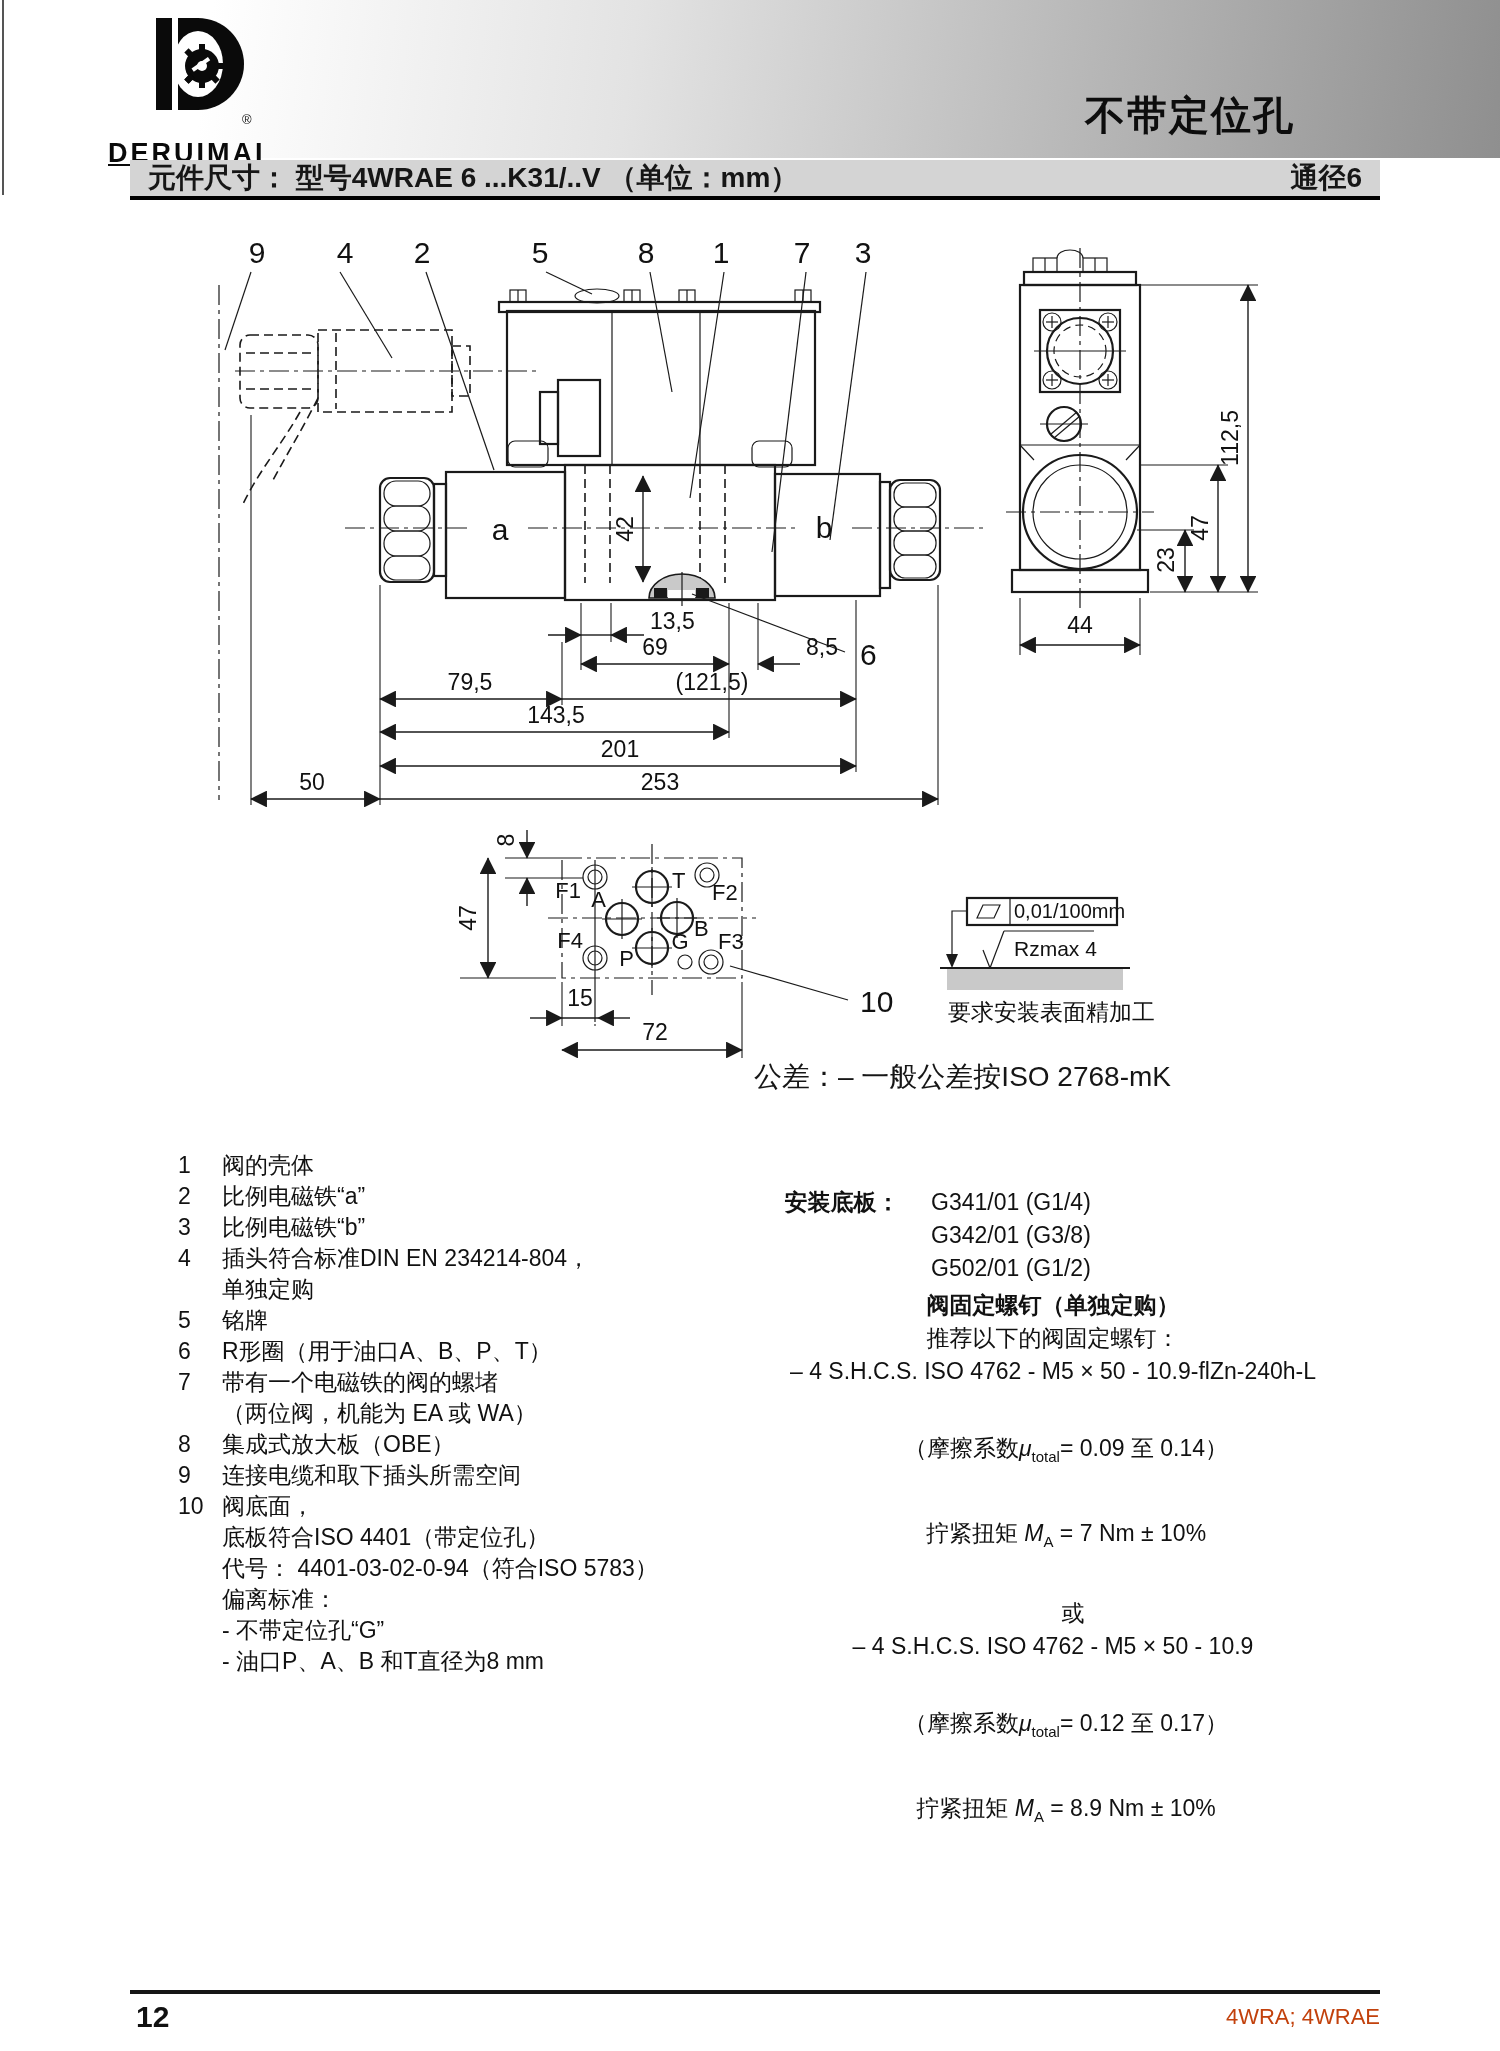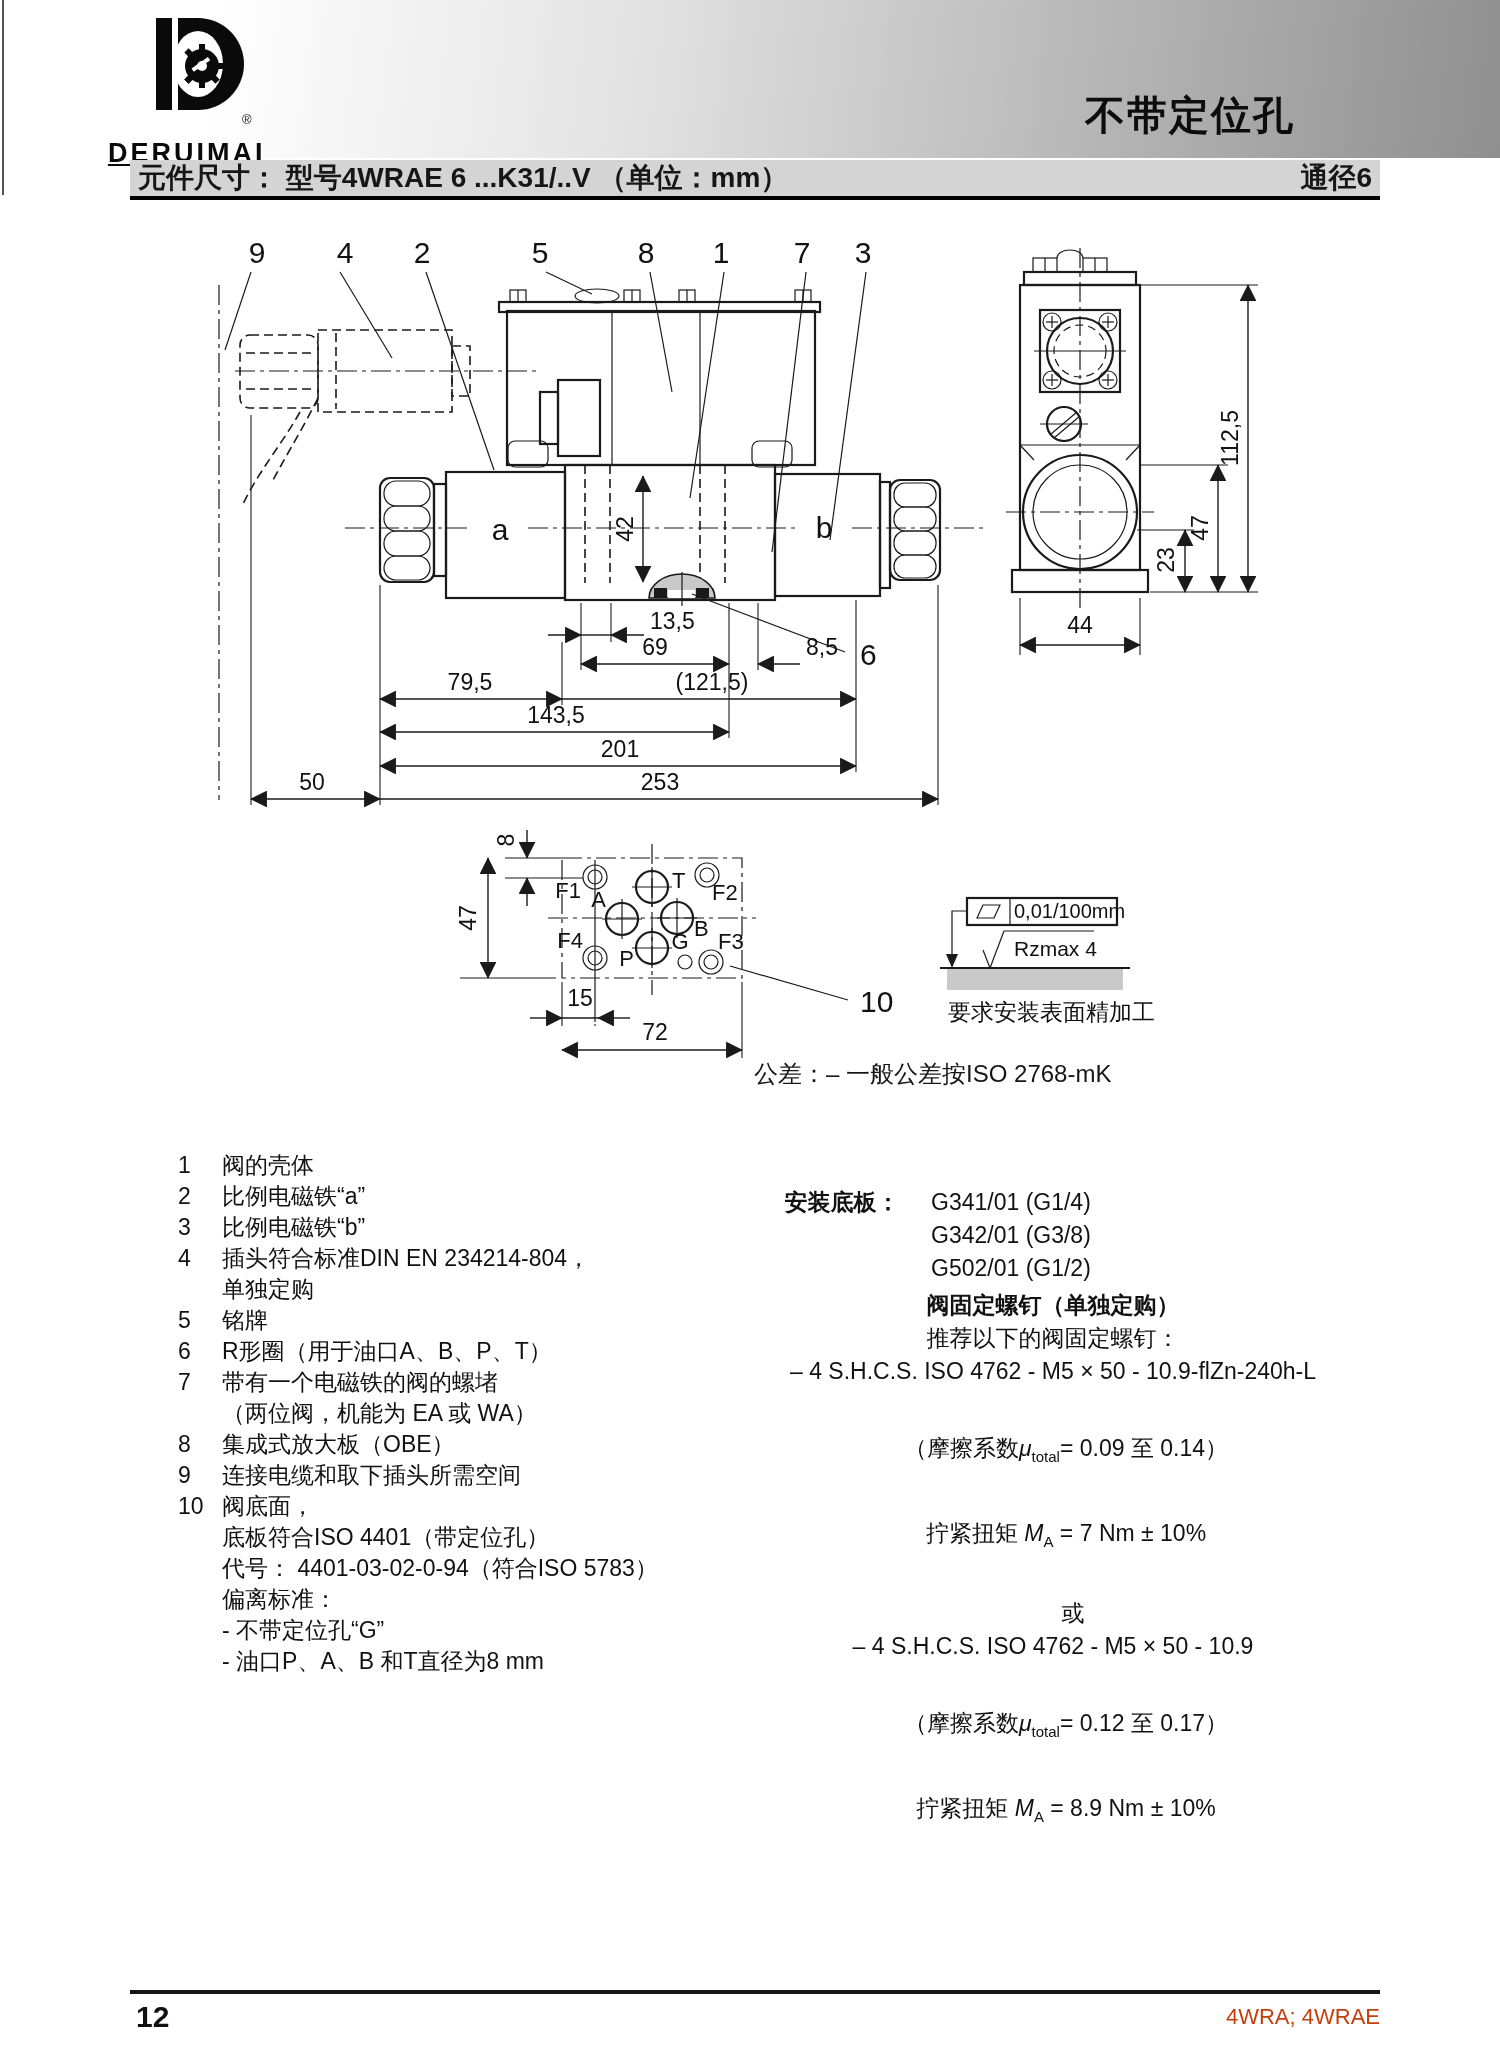--- a/index.html
+++ b/index.html
@@ -11,36 +11,36 @@
     background:linear-gradient(97deg,#ffffff 14%,#e3e3e3 42%,#8f8f8f 100%);}
   #left-edge{left:2px;top:0;width:2px;height:195px;background:#555;}
   #logo{left:150px;top:12px;width:110px;height:120px;}
   #logo-word{left:108px;top:138px;width:200px;font-weight:bold;font-size:27px;
     letter-spacing:3px;color:#0a0a0a;text-decoration:underline;}
   #brand-cn{left:1000px;top:88px;width:380px;text-align:center;font-size:40px;
     font-weight:600;color:#0d0d0d;letter-spacing:2px;}
   
   #title-bar{left:130px;top:160px;width:1250px;height:40px;background:#d4d4d4;
     border-bottom:4px solid #000;display:flex;align-items:center;justify-content:space-between;
-    padding:0 8px;box-sizing:border-box;}
+    padding:0 18px;box-sizing:border-box;}
   #title-bar .t{font-size:28px;font-weight:600;color:#161616;}
   
   #art{left:0;top:0;width:1500px;height:2051px;}
   svg text{font-family:"Liberation Sans","DejaVu Sans",sans-serif;fill:#111;}
   .ln{fill:none;stroke:#1a1a1a;stroke-width:2.2;}
   .lnthin{fill:none;stroke:#1a1a1a;stroke-width:1.2;}
   .dsh{fill:none;stroke:#1a1a1a;stroke-width:1.6;stroke-dasharray:9 5;}
   .cl{fill:none;stroke:#1a1a1a;stroke-width:1.2;stroke-dasharray:20 5 4 5;}
   .dim{fill:none;stroke:#1a1a1a;stroke-width:1.4;}
   .ext{fill:none;stroke:#1a1a1a;stroke-width:1.1;}
   .dt{font-size:23px;}
   .call{font-size:30px;}
   .pt{font-size:22px;}
   
-  #tol{left:754px;top:1058px;font-size:24px;color:#161616;}
+  #tol{left:754px;top:1058px;font-size:28px;color:#161616;}
   
   #legend{left:178px;top:1150px;width:590px;font-size:23px;line-height:31px;}
   .lrow{display:flex;}
   .lrow .num{width:44px;flex:none;}
   .lrow .txt{flex:1;}
   
   #specs{left:753px;top:1186px;width:600px;font-size:23px;line-height:33px;text-align:center;}
   .srow{display:flex;}
   .srow .slabel{width:178px;flex:none;font-weight:700;}
   .bold{font-weight:700;}

